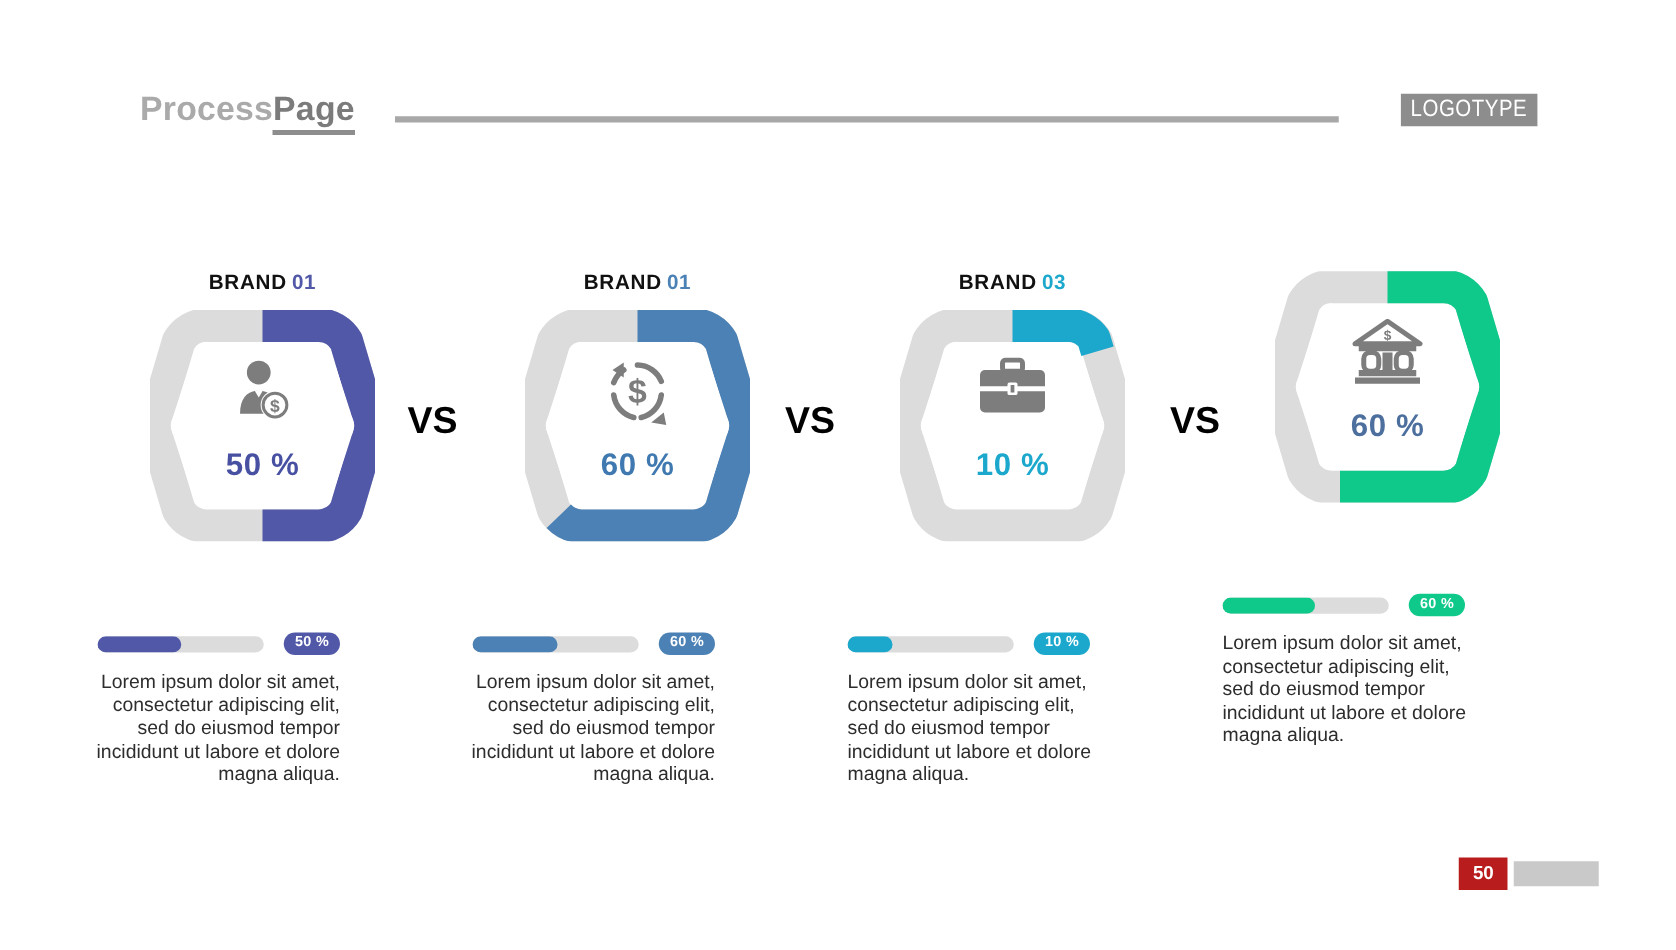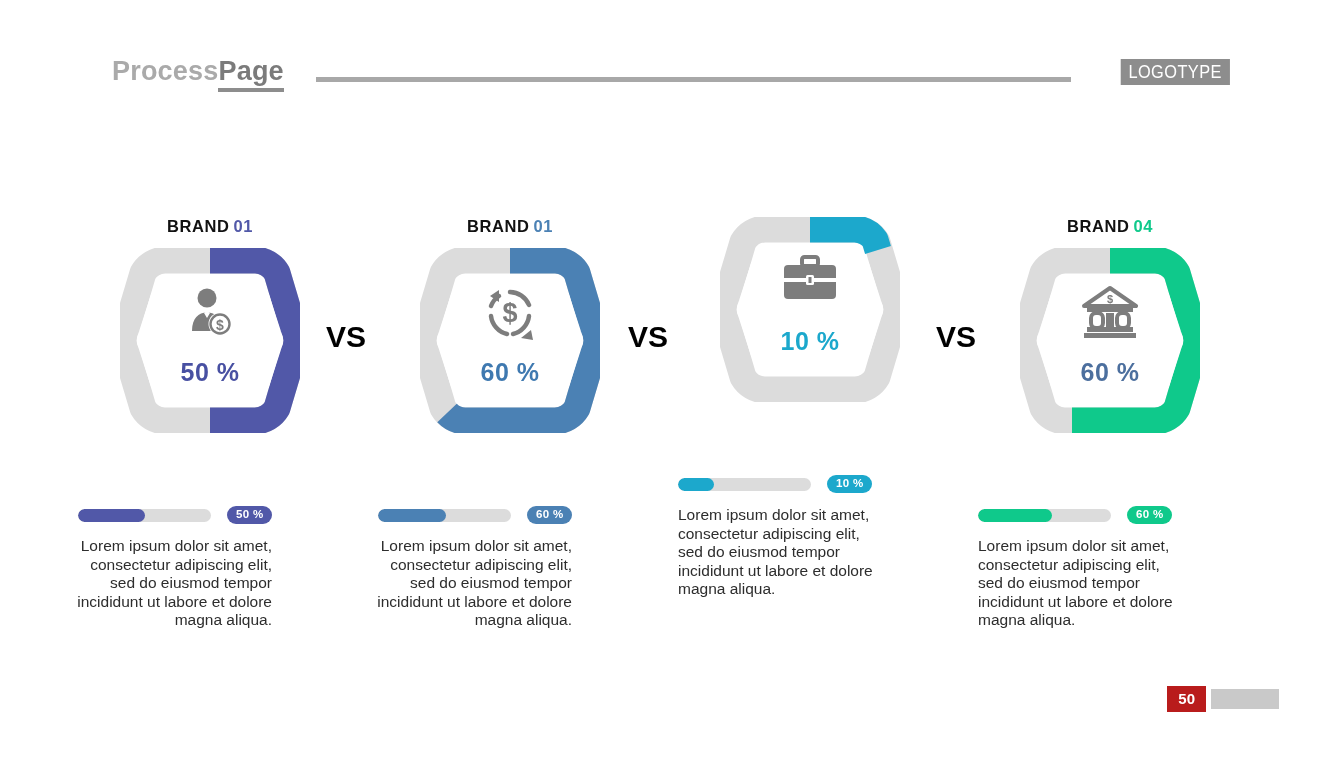--- a/index.html
+++ b/index.html
@@ -12,21 +12,21 @@
     height: 760px;
     font-family: "Liberation Sans", sans-serif;
     position: relative;
     overflow: hidden;
   }
 
   
   .header {
     position: absolute;
     left: 112px;
-    top: 52px;
+    top: 68px;
     width: 1118px;
     height: 40px;
     display: flex;
     align-items: center;
     gap: 16px;
   }
   .title {
     font-size: 27px;
     font-weight: bold;
     letter-spacing: 0.2px;
@@ -272,20 +272,23 @@
     <div class="bar-row">
       <div class="bar-track">
         <div class="bar-fill" style="width:51%;background:#4b81b4"></div>
       </div>
       <div class="bar-badge" style="background:#4b81b4">60 %</div>
     </div>
     <div class="body-text col-right-text">Lorem ipsum dolor sit amet, consectetur adipiscing elit, sed do eiusmod tempor incididunt ut labore et dolore magna aliqua.</div>
   </div>
 
   <div class="col">
+    <div class="brand-label">
+      <span>BRAND</span><span class="brand-num" style="color:#1ca8cc">03</span>
+    </div>
     <div class="hex-wrap">
       <svg class="hex-svg" width="180" height="185" viewBox="0 0 180 185">
         <path d="M 45 12 L 135 12 A 26 26 0 0 1 157 25 L 173 79 A 26 26 0 0 1 173 106 L 157 160 A 26 26 0 0 1 135 173 L 45 173 A 26 26 0 0 1 23 160 L 7 106 A 26 26 0 0 1 7 79 L 23 25 A 26 26 0 0 1 45 12 Z" fill="none" stroke="#dcdcdc" stroke-width="27" stroke-linejoin="round"></path>
         <path d="M 90 12 L 135 12 A 26 26 0 0 1 155 23 L 158 33" fill="none" stroke="#1ca8cc" stroke-width="27" stroke-linejoin="round"></path>
         <path d="M 52 36 L 128 36 A 20 20 0 0 1 146 47 L 158 84 A 20 20 0 0 1 158 101 L 146 138 A 20 20 0 0 1 128 149 L 52 149 A 20 20 0 0 1 34 138 L 22 101 A 20 20 0 0 1 22 84 L 34 47 A 20 20 0 0 1 52 36 Z" fill="#ffffff" stroke="#ffffff" stroke-width="6" stroke-linejoin="round"></path>
       </svg>
       <div class="hex-text">
         <svg class="hex-icon" width="58" height="50" viewBox="0 0 58 50">
           <rect x="21" y="2" width="16" height="9" rx="2.5" fill="none" stroke="#7d7d7d" stroke-width="4"></rect>
           <rect x="3" y="10" width="52" height="34" rx="4" fill="#7d7d7d"></rect>
@@ -299,23 +302,20 @@
     <div class="bar-row">
       <div class="bar-track">
         <div class="bar-fill" style="width:27%;background:#1ca8cc"></div>
       </div>
       <div class="bar-badge" style="background:#1ca8cc">10 %</div>
     </div>
     <div class="body-text col-left-text">Lorem ipsum dolor sit amet, consectetur adipiscing elit, sed do eiusmod tempor incididunt ut labore et dolore magna aliqua.</div>
   </div>
 
   <div class="col">
-    <div class="brand-label">
-      <span>BRAND</span><span class="brand-num" style="color:#0fc98b">04</span>
-    </div>
     <div class="hex-wrap">
       <svg class="hex-svg" width="180" height="185" viewBox="0 0 180 185">
         <path d="M 45 12 L 135 12 A 26 26 0 0 1 157 25 L 173 79 A 26 26 0 0 1 173 106 L 157 160 A 26 26 0 0 1 135 173 L 45 173 A 26 26 0 0 1 23 160 L 7 106 A 26 26 0 0 1 7 79 L 23 25 A 26 26 0 0 1 45 12 Z" fill="none" stroke="#dcdcdc" stroke-width="27" stroke-linejoin="round"></path>
         <path d="M 90 12 L 135 12 A 26 26 0 0 1 157 25 L 173 79 A 26 26 0 0 1 173 106 L 157 160 A 26 26 0 0 1 135 173 L 52 173" fill="none" stroke="#0fc98b" stroke-width="27" stroke-linejoin="round"></path>
         <path d="M 52 36 L 128 36 A 20 20 0 0 1 146 47 L 158 84 A 20 20 0 0 1 158 101 L 146 138 A 20 20 0 0 1 128 149 L 52 149 A 20 20 0 0 1 34 138 L 22 101 A 20 20 0 0 1 22 84 L 34 47 A 20 20 0 0 1 52 36 Z" fill="#ffffff" stroke="#ffffff" stroke-width="6" stroke-linejoin="round"></path>
       </svg>
       <div class="hex-text">
         <svg class="hex-icon" width="58" height="54" viewBox="0 0 58 54">
           <path d="M 29 2 L 55 20 L 3 20 Z" fill="none" stroke="#7d7d7d" stroke-width="4" stroke-linejoin="round"></path>
           <text x="29" y="17" text-anchor="middle" font-family="Liberation Sans, sans-serif" font-size="11" font-weight="bold" fill="#7d7d7d">$</text>

